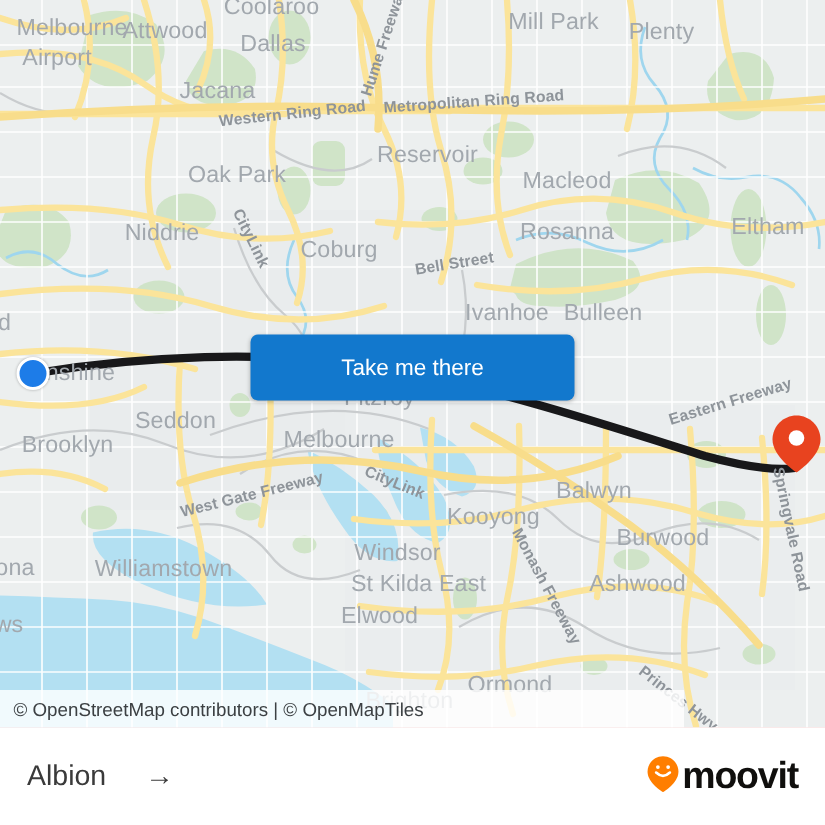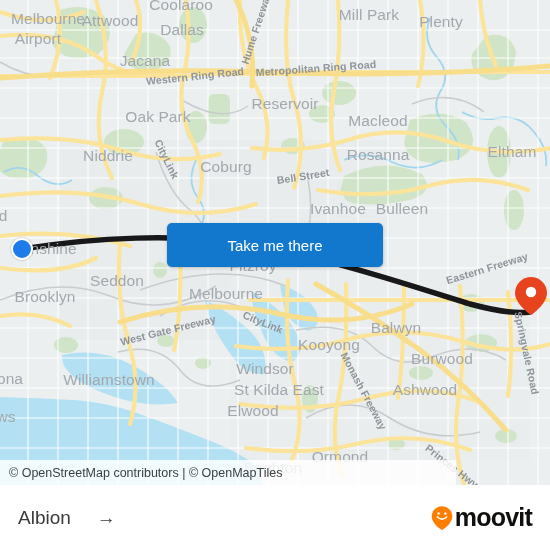--- a/index.html
+++ b/index.html
@@ -143,21 +143,21 @@
     color: #3a3a3a;
     font-family: "Liberation Sans", sans-serif;
   }
   .route-arrow {
     font-size: 19px;
     color: #3a3a3a;
     line-height: 1;
   }
   .brand {
     display: flex;
-    align-items: center;
+    align-items: flex-start;
     gap: 1px;
   }
   .brand-word {
     font-size: 25px;
     font-weight: bold;
     color: #100f0d;
     letter-spacing: -0.8px;
     font-family: "Liberation Sans", sans-serif;
   }
 </style>

